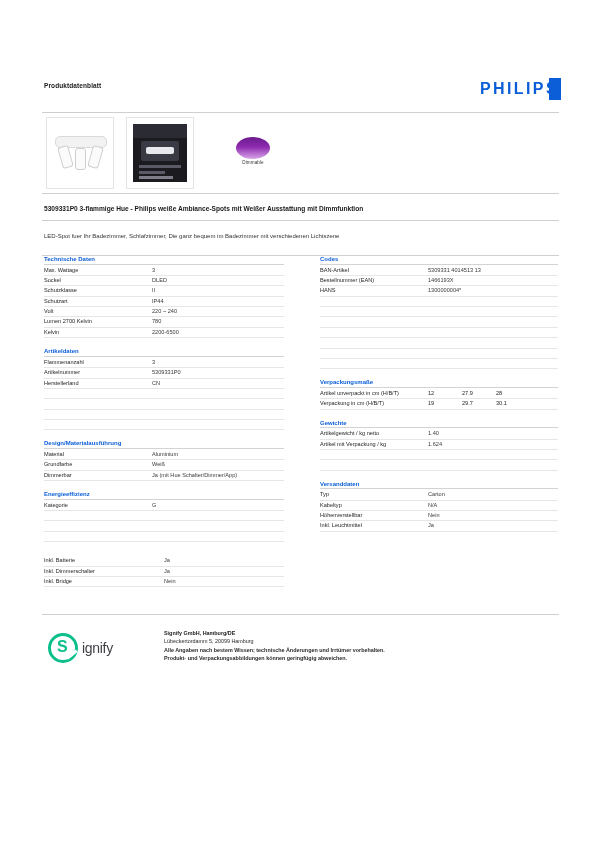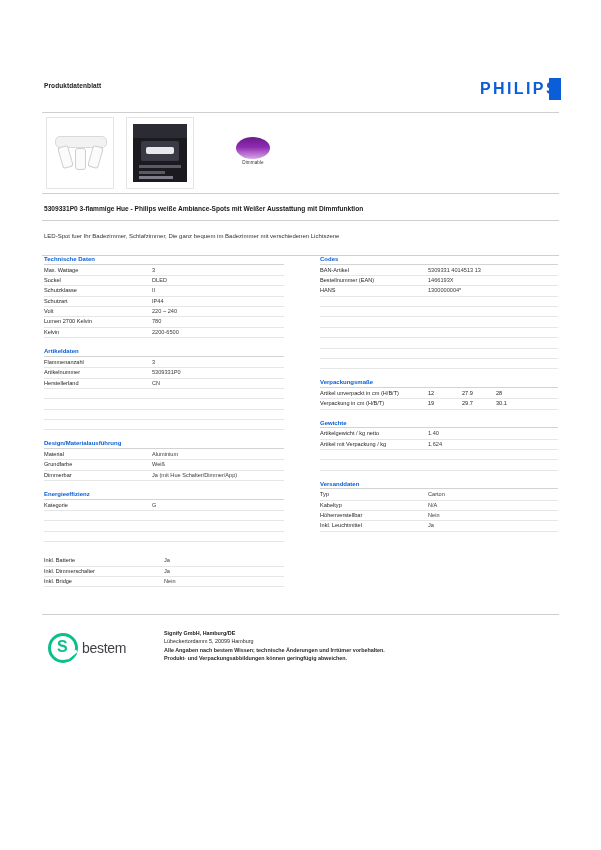--- a/index.html
+++ b/index.html
@@ -551,21 +551,21 @@
             </div>
         </div>
 
       </div>
     </div>
 
     <div class="footer">
       <div class="logo">
         <div class="logo-mark"></div>
         <div class="logo-s">S</div>
-        <div class="logo-text">bestem</div>
+        <div class="logo-text">ignify</div>
       </div>
       <div class="footer-text">
         <div class="ft-title">Signify GmbH, Hamburg/DE</div>
         <div>Lübeckertordamm 5, 20099 Hamburg</div>
         <div class="ft-em">Alle Angaben nach bestem Wissen; technische Änderungen und Irrtümer vorbehalten.</div>
         <div class="ft-em">Produkt- und Verpackungsabbildungen können geringfügig abweichen.</div>
       </div>
     </div>
 
   </div>

